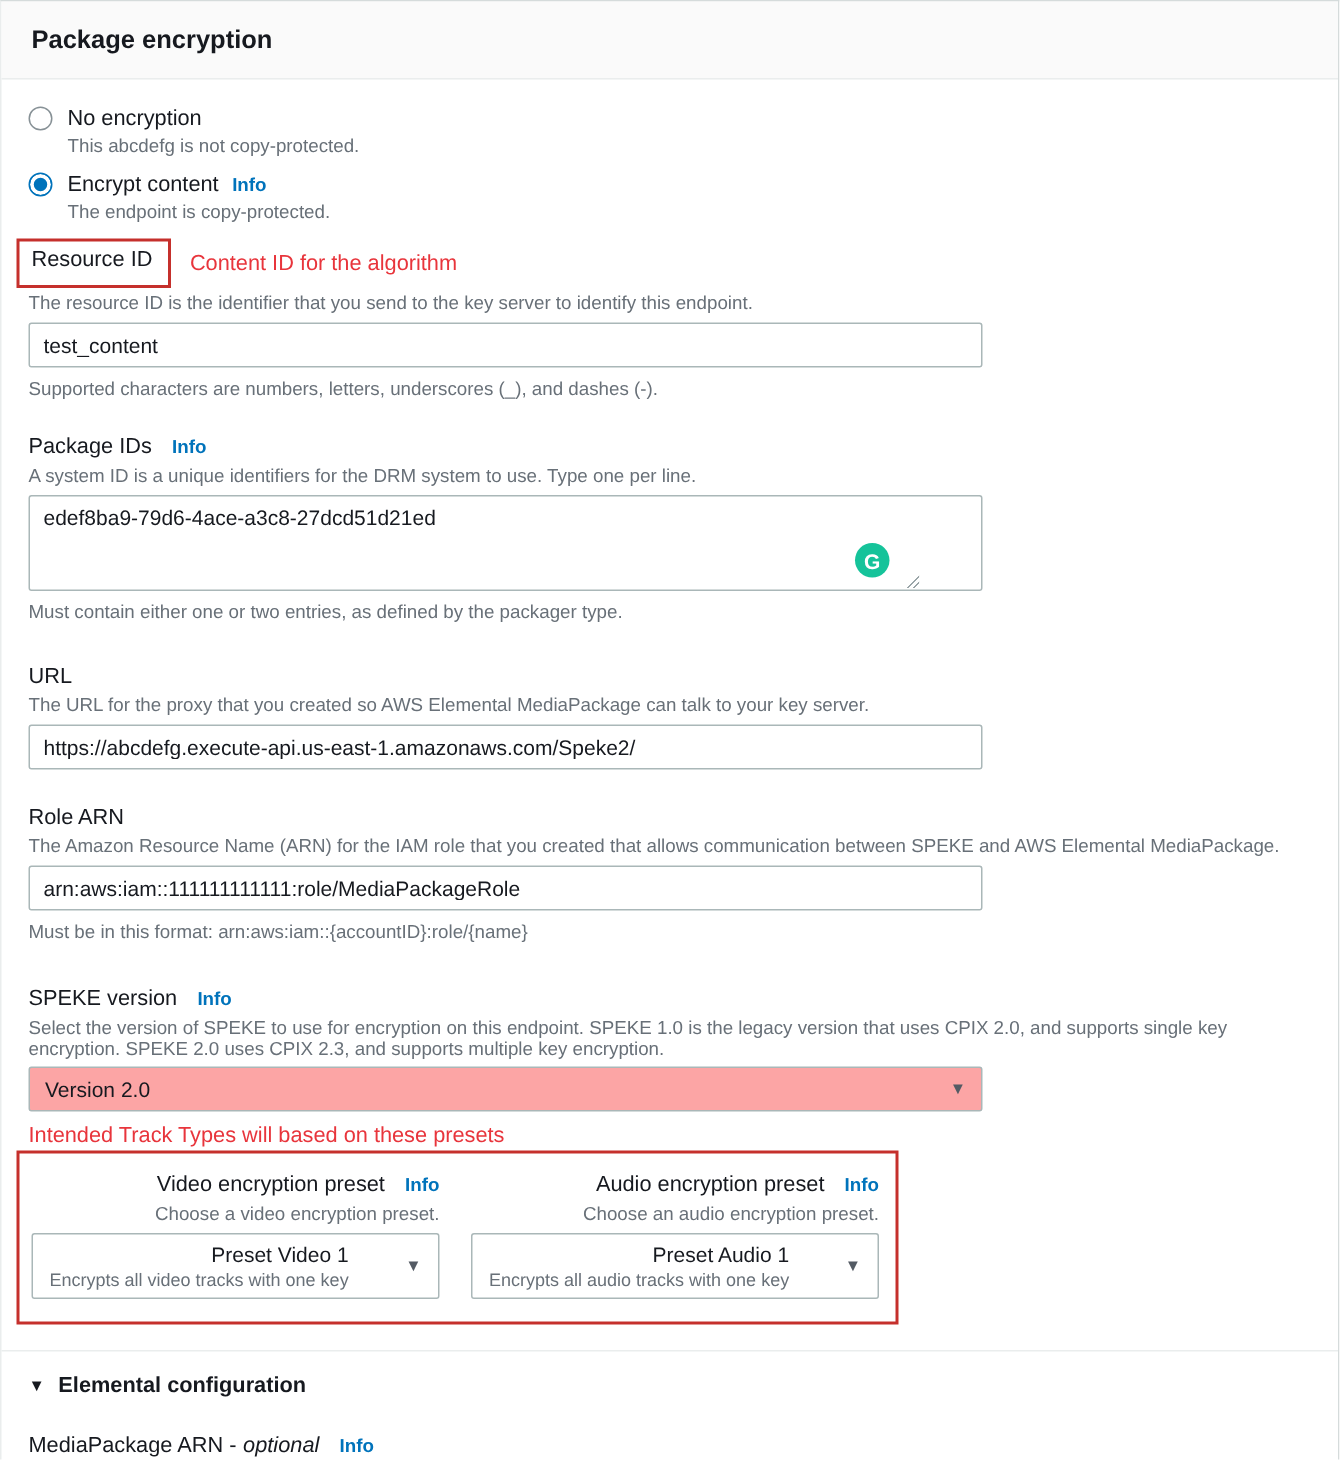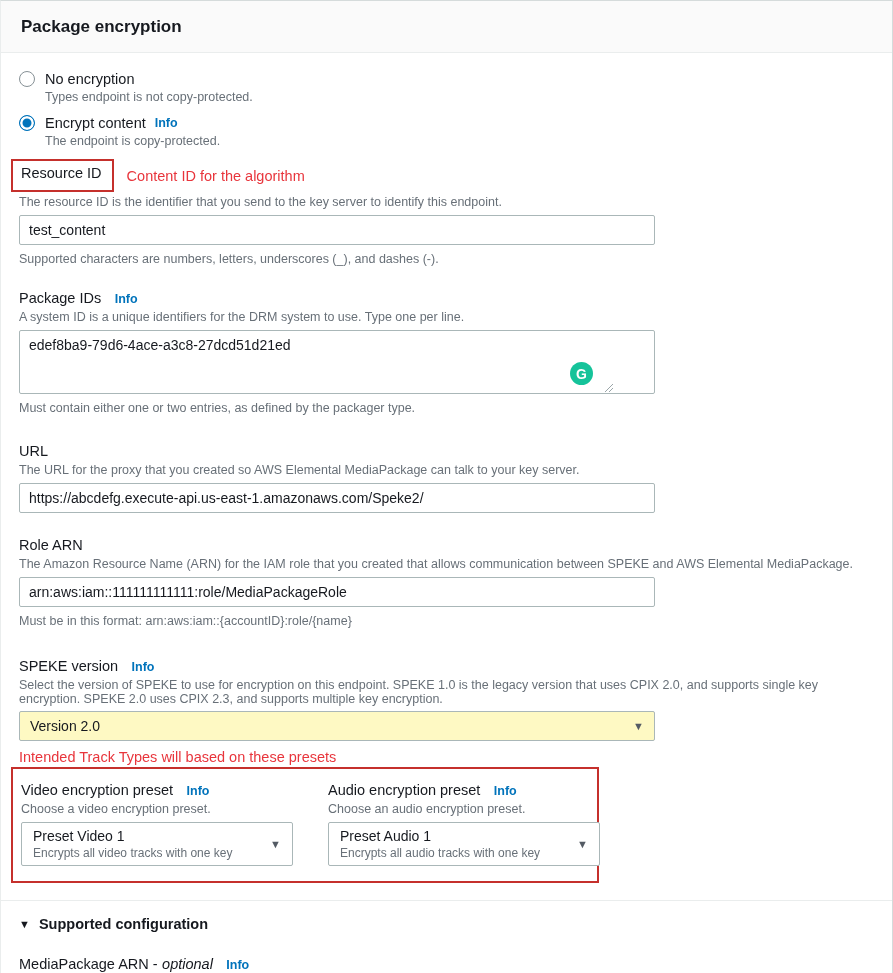--- a/index.html
+++ b/index.html
@@ -74,37 +74,37 @@
     background: repeating-linear-gradient(135deg, transparent 0 2px, #9aa5a8 2px 3px);
     clip-path: polygon(100% 0, 100% 100%, 0 100%);
   }
 
   .section { margin-top: 23px; }
 
   .select-box {
     width: 636px; height: 30px; margin-top: 5px;
     border: 1px solid #aab7b8; border-radius: 2px;
     display:flex; align-items:center; justify-content:space-between;
-    padding: 12px 10px; font-size: 14px; background:#fef9c3; cursor: pointer;
+    padding: 12px 10px; font-size: 14px; background:#fca5a5; cursor: pointer;
   }
   .select-arrow { color:#545b64; font-size: 11px; }
 
   
   .red-text { color:#e8353c; font-size: 14.5px; }
   .red-outline { border: 2px solid #c5302c; }
 
   .labelled-row { display:flex; align-items:center; margin-top: 4px; }
   .resource-label-box { padding: 3px 10px 8px 8px; margin-left: -8px; }
   .resource-annotation { margin-left: 13px; }
 
   .presets-annotation { margin-top: 8px; }
   .presets-box {
     margin-left: -8px; margin-top: 2px; width: 588px;
     padding: 12px 8px 15px 8px;
-    display: flex; gap: 35px;
+    display: flex; gap: 21px; text-align: right;
   }
   .preset-col { width: 272px; }
   .preset-select {
     width: 272px; height: 44px; margin-top: 6px;
     border: 1px solid #aab7b8; border-radius: 2px;
     display:flex; align-items:center; justify-content:space-between;
     padding: 4px 11px; background:#fff; cursor:pointer;
   }
   .preset-select .sel-title { font-size: 14px; color:#16191f; }
   .preset-select .sel-desc { font-size: 12px; color:#687078; margin-top:2px; }
@@ -126,21 +126,21 @@
     <h2>Package encryption</h2>
   </div>
 
   <div class="content">
 
     <div class="radio-option">
       <div class="radio-row">
         <span class="radio"></span>
         <span class="radio-label">No encryption</span>
       </div>
-      <div class="radio-desc">Types endpoint is not copy-protected.</div>
+      <div class="radio-desc">This abcdefg is not copy-protected.</div>
     </div>
 
     <div class="radio-option">
       <div class="radio-row">
         <span class="radio checked"></span>
         <span class="radio-label">Encrypt content</span>
         <a class="info-link" href="#">Info</a>
       </div>
       <div class="radio-desc">The endpoint is copy-protected.</div>
     </div>
@@ -215,21 +215,21 @@
           </span>
           <span class="select-arrow">▼</span>
         </div>
       </div>
     </div>
 
     <div class="wide-divider"></div>
 
     <div class="expander">
       <span class="caret">▼</span>
-      <span class="exp-title">Supported configuration</span>
+      <span class="exp-title">Elemental configuration</span>
     </div>
 
     <div class="section">
       <span class="field-label">MediaPackage ARN -</span>
       <span class="field-label optional-label">optional</span>
       <a class="info-link" href="#">Info</a>
       <div class="field-desc">The Amazon Resource Name (ARN) for the certificate that you imported in AWS Certificate Manager to add content key encryption to this endpoint.</div>
       
       
     </div>

